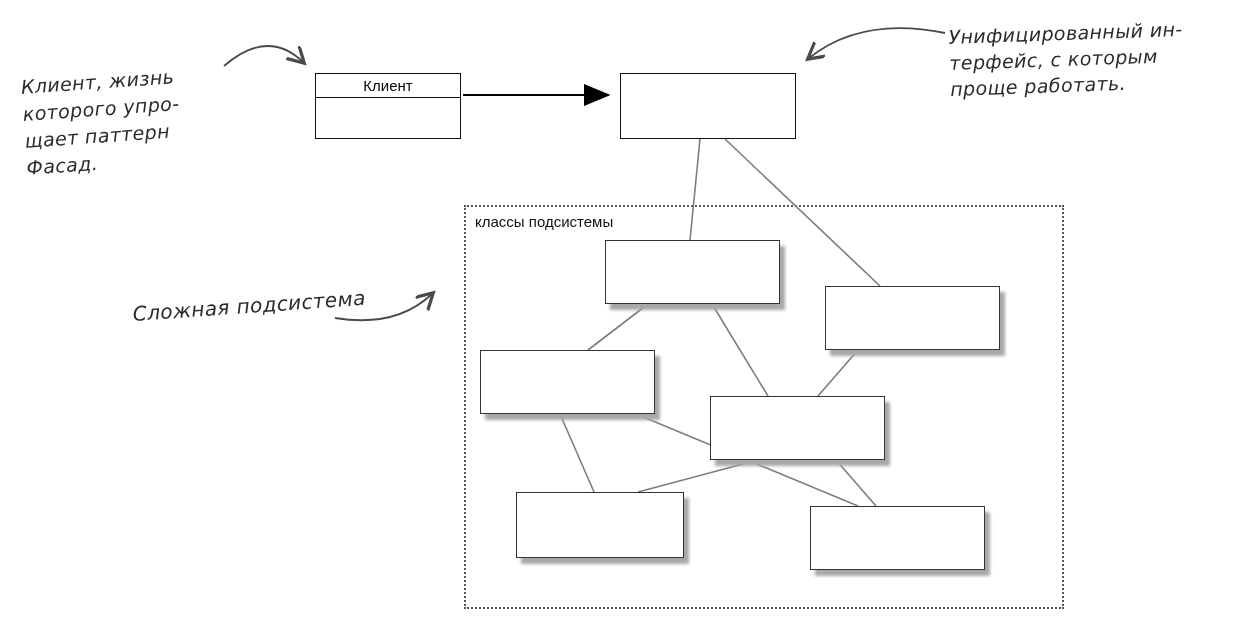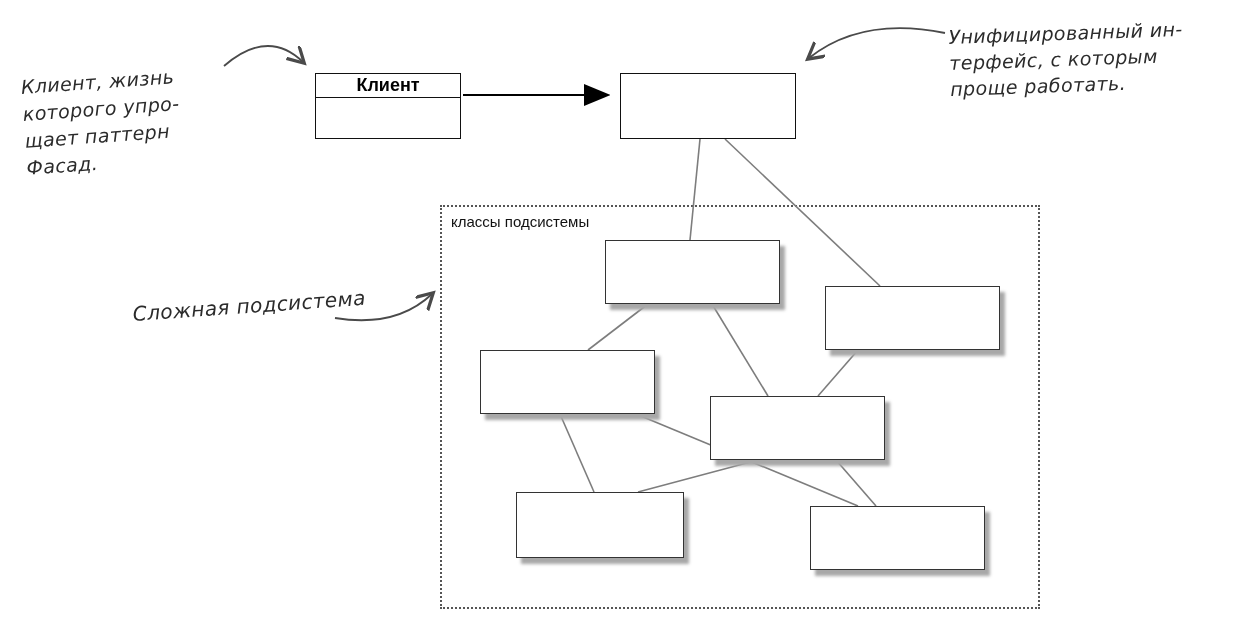--- a/index.html
+++ b/index.html
@@ -24,33 +24,33 @@
     border: 1.6px solid #111111;
     z-index: 2;
     display: flex;
     flex-direction: column;
     box-sizing: border-box;
   }
   .uml-title {
     height: 23px;
     line-height: 23px;
     text-align: center;
-    font-weight: bold;
-    font-size: 18px;
+    font-weight: normal;
+    font-size: 15px;
     color: #000000;
     border-bottom: 1.4px solid #111111;
   }
   .uml-body { flex: 1; }
   .client-pos { left: 315px; top: 73px; width: 146px; height: 66px; }
   .facade-pos { left: 620px; top: 73px; width: 176px; height: 66px; }
 
   
   .subsystem {
     position: absolute;
-    left: 440px; top: 205px;
+    left: 464px; top: 205px;
     width: 600px; height: 404px;
     border: 2px dotted #555555;
     box-sizing: border-box;
     z-index: 0;
   }
   .subsystem-label {
     display: inline-block;
     margin: 6px 0 0 9px;
     font-size: 15px;
     color: #111111;

